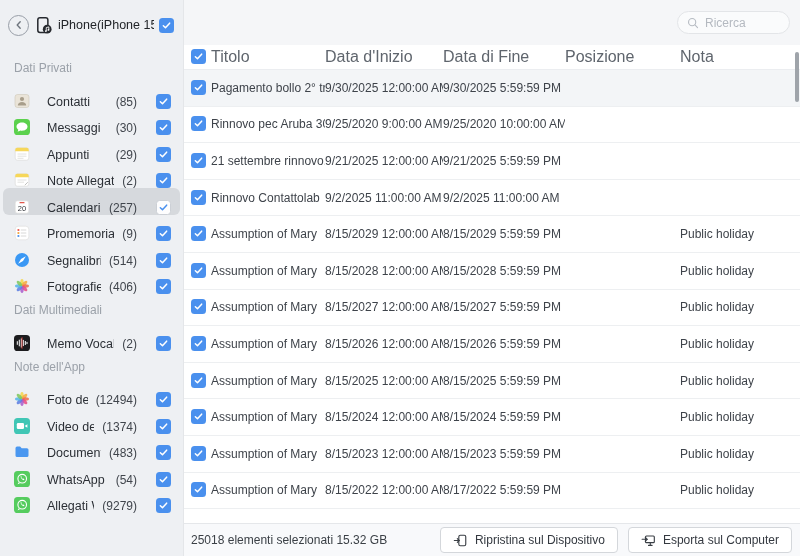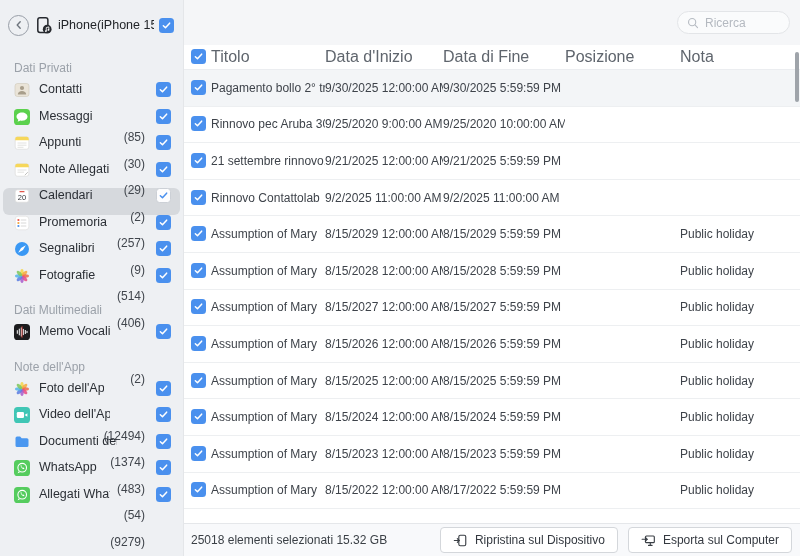--- a/index.html
+++ b/index.html
@@ -17,22 +17,22 @@
   .device-icon svg { width:19px; height:19px; }
   .device-name { flex:1; font-size:12.5px; color:#222529; white-space:nowrap; overflow:hidden; }
 
   .cb { width:15px; height:15px; border-radius:3.5px; background:#4a90ee; display:inline-flex;
         align-items:center; justify-content:center; flex:0 0 auto; cursor:pointer; }
   .cb svg { width:11px; height:11px; display:block; }
   .cb.light { background:#fdfdfe; border:1px solid #ccd0d6; }
 
   .sb-body { flex:1; overflow:hidden; padding-top:2px; }
   .sb-section-label { padding:9px 14px 7px 14px; font-size:12px; color:#9ba1a9; }
-  .sb-item { height:26.5px; display:flex; align-items:flex-start; margin:0 3px; padding:0 9px 0 11px;
-             border-radius:6px; cursor:pointer; }
+  .sb-item { height:26.5px; display:flex; align-items:flex-end; margin:0 3px; padding:0 9px 0 11px;
+             border-radius:6px; cursor:pointer;gap:8px; }
   .sb-item.selected { background:#d6d9dd; }
   .sb-icon { width:16px; height:16px; margin-right:9px; flex:0 0 auto; display:flex; }
   .sb-icon svg { width:16px; height:16px; display:block; }
   .sb-label { flex:1; font-size:12.5px; color:#2b2f35; white-space:nowrap; overflow:hidden; }
   .sb-count { font-size:12px; color:#40454c; margin-right:11px;margin-top:48px; }
 
   
   .main { flex:1; display:flex; flex-direction:column; background:#fff; border-left:1px solid #e4e6e9; position:relative; }
   .topbar { height:45px; flex:0 0 45px; background:#f5f6f8; display:flex; align-items:center;
             justify-content:flex-end; padding-right:10px; }

